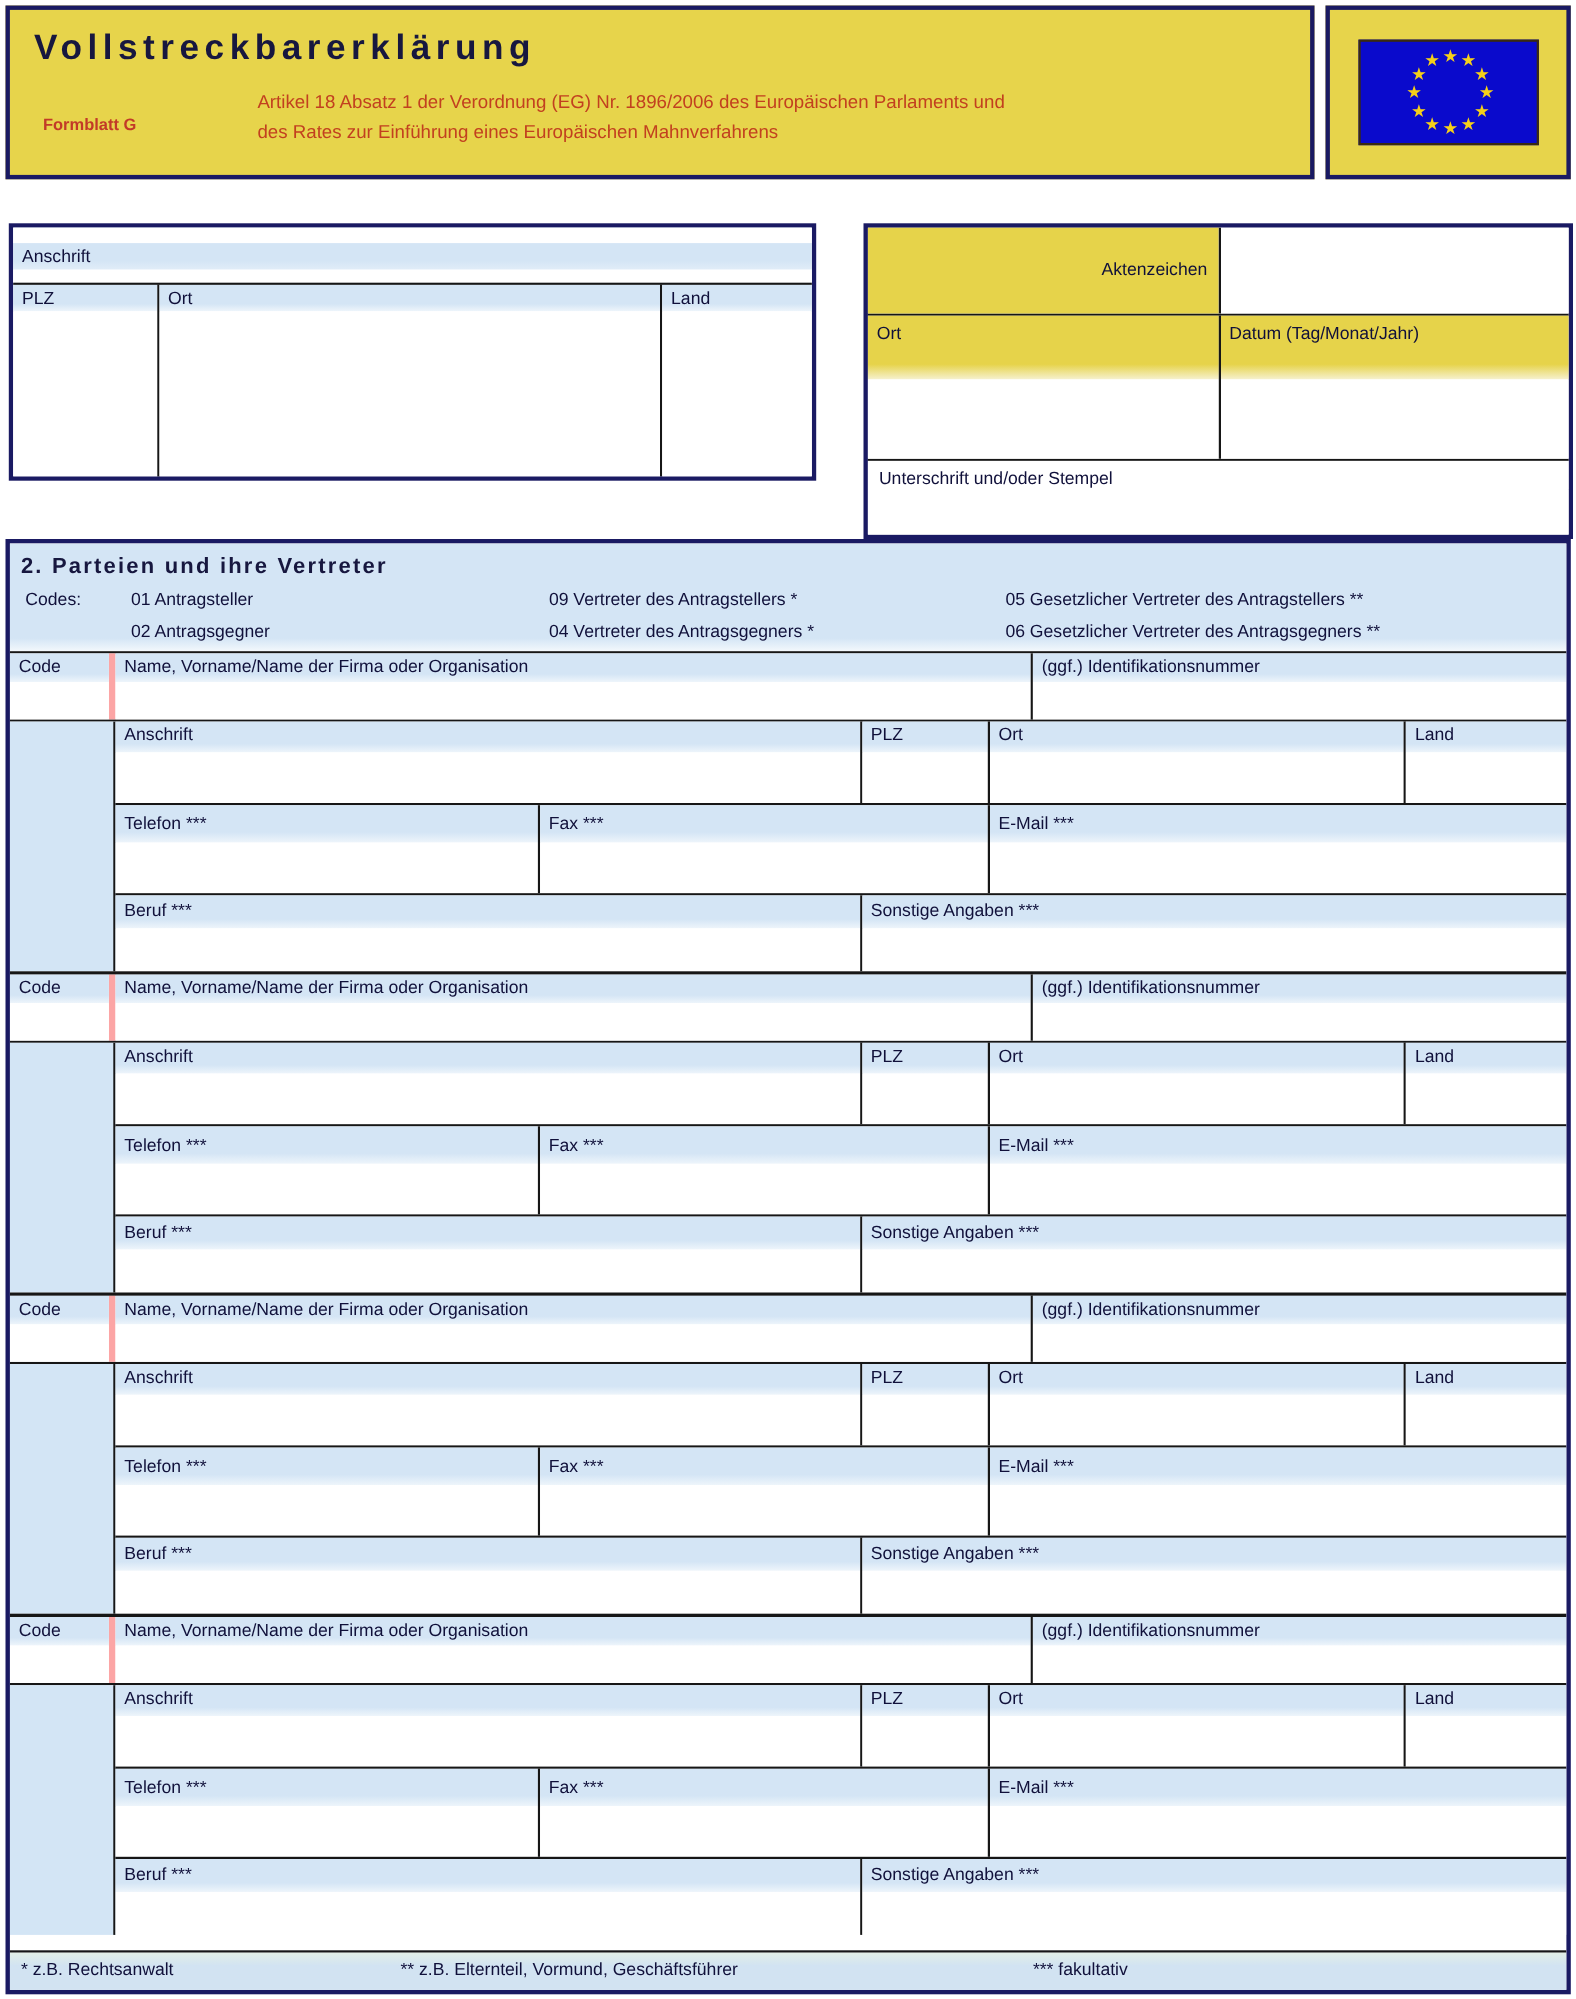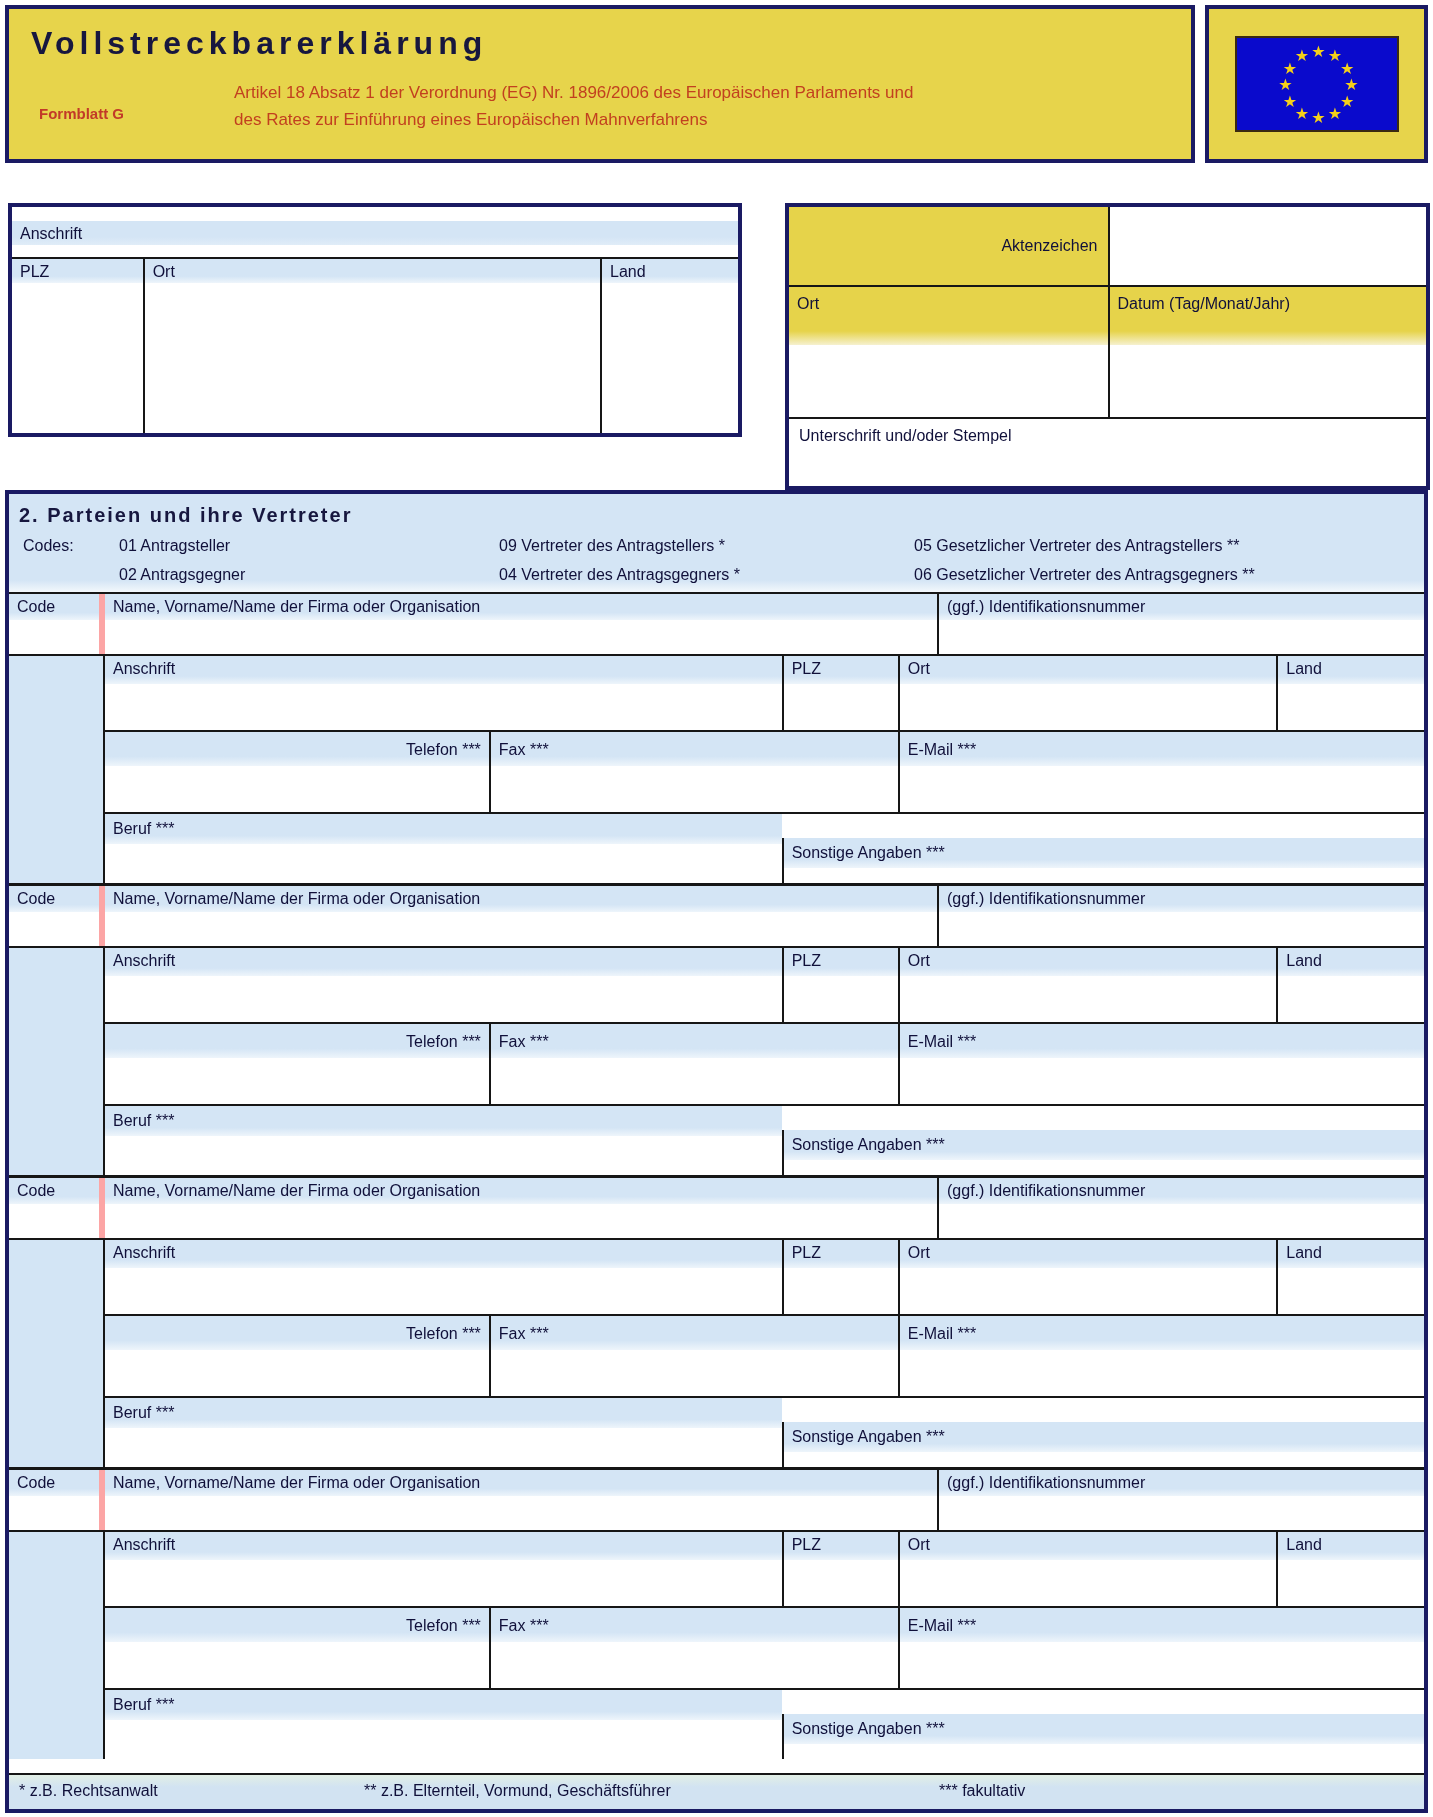--- a/index.html
+++ b/index.html
@@ -97,28 +97,28 @@
 
   .r-addr{height:74px;}
   .r-addr .lbl{height:28px;}
   .a-anschrift{flex:0 0 51.3%;}
   .a-plz{flex:0 0 8.8%;}
   .a-ort{flex:0 0 28.7%;}
   .a-land{flex:1 1 auto;}
 
   .r-tel{height:82px;border-top:2px solid #161616;}
   .r-tel .lbl{height:34px;padding-top:9px;}
-  .t-tel{flex:0 0 29.1%;text-align:right;}
+  .t-tel{flex:0 0 29.1%;}
   .t-fax{flex:0 0 31%;}
   .t-mail{flex:1 1 auto;}
 
   .r-beruf{height:71px;border-top:2px solid #161616;}
   .r-beruf .lbl{height:30px;padding-top:6px;}
   .b-beruf{flex:0 0 51.3%;}
-  .b-sonst{flex:1 1 auto;margin-top:24px;}
+  .b-sonst{flex:1 1 auto;}
 
   .footnotes{
     margin-top:auto;border-top:2px solid #161616;
     background:linear-gradient(to bottom,#e2efe6 0%,#d2e3f2 35%,#d2e3f2 100%);
     display:grid;grid-template-columns:345px 575px 1fr;
     font-size:16px;color:#10103a;padding:7px 0 8px 10px;height:36px;
   }
 </style>
 </head>
 <body>

